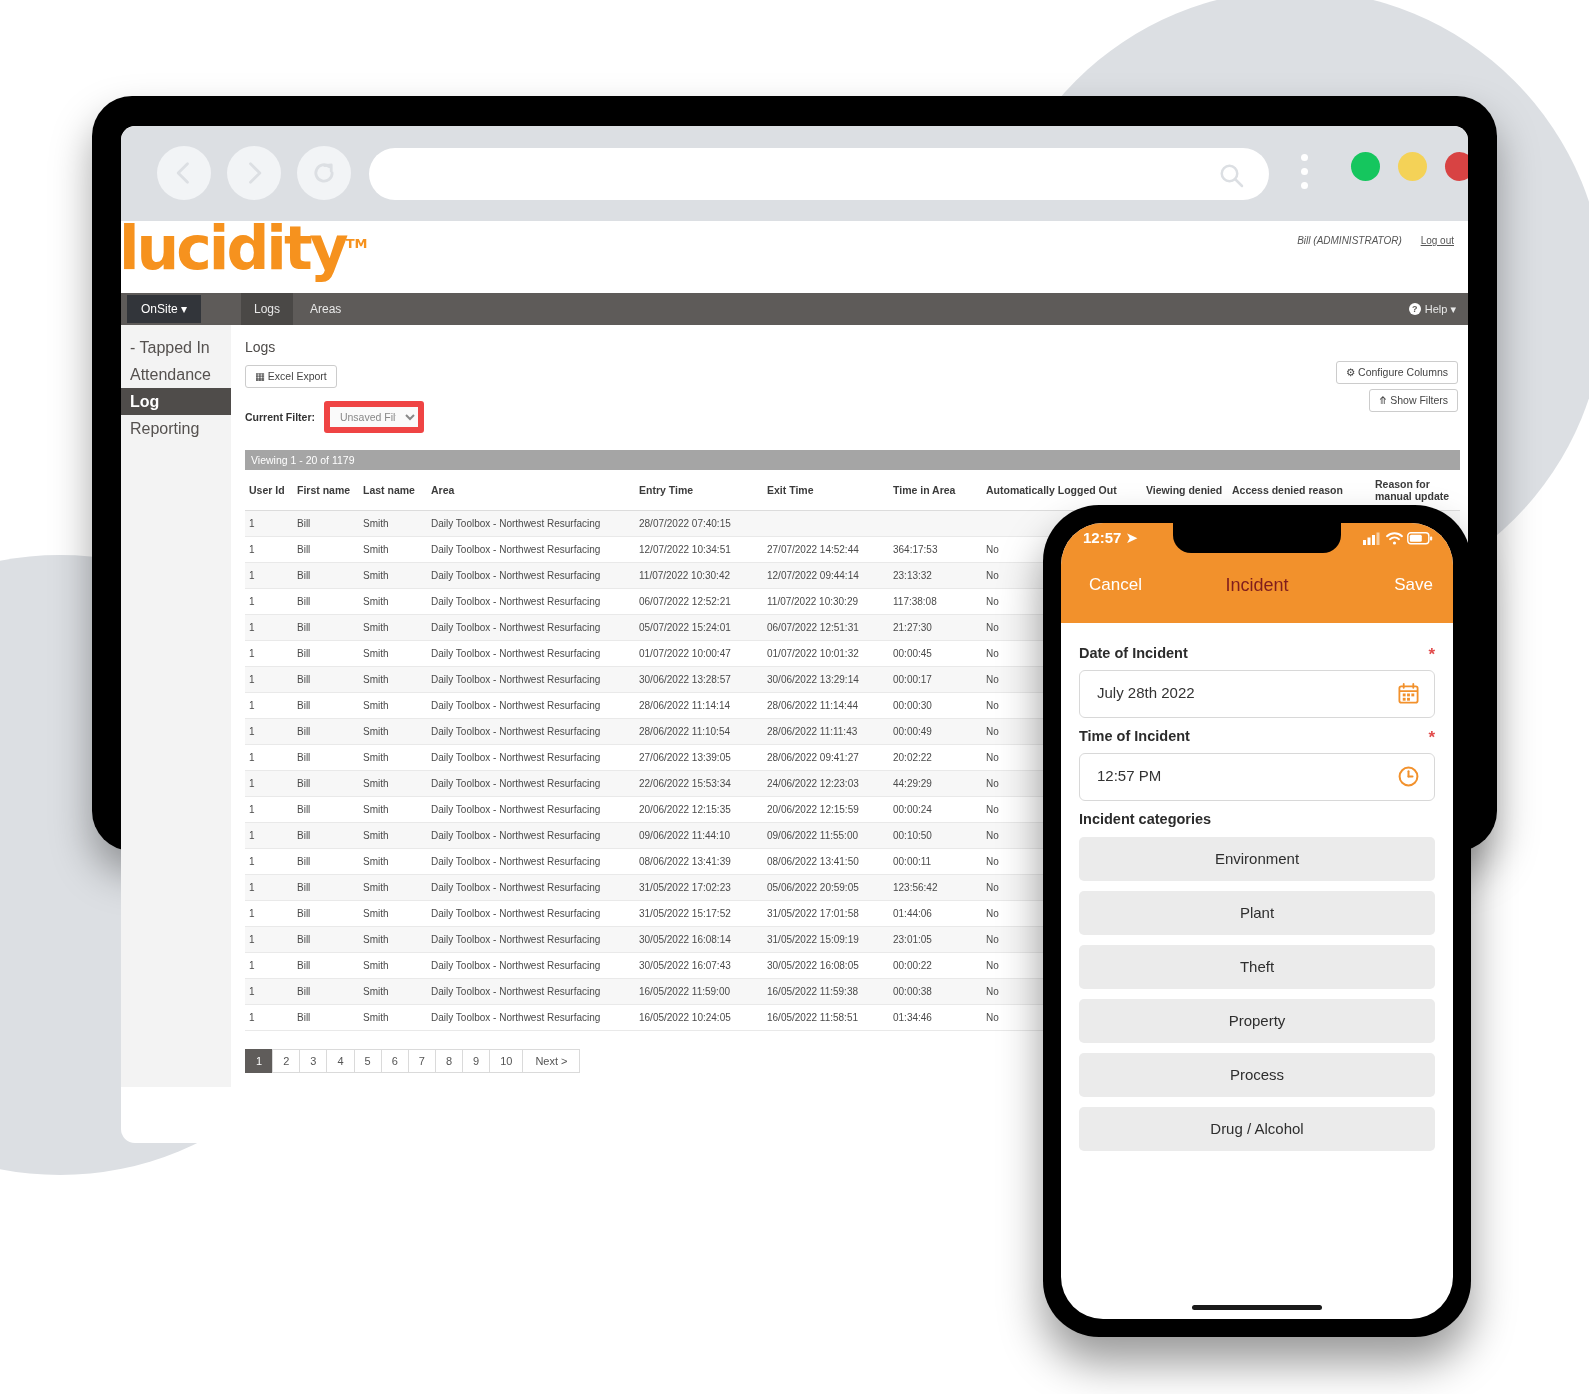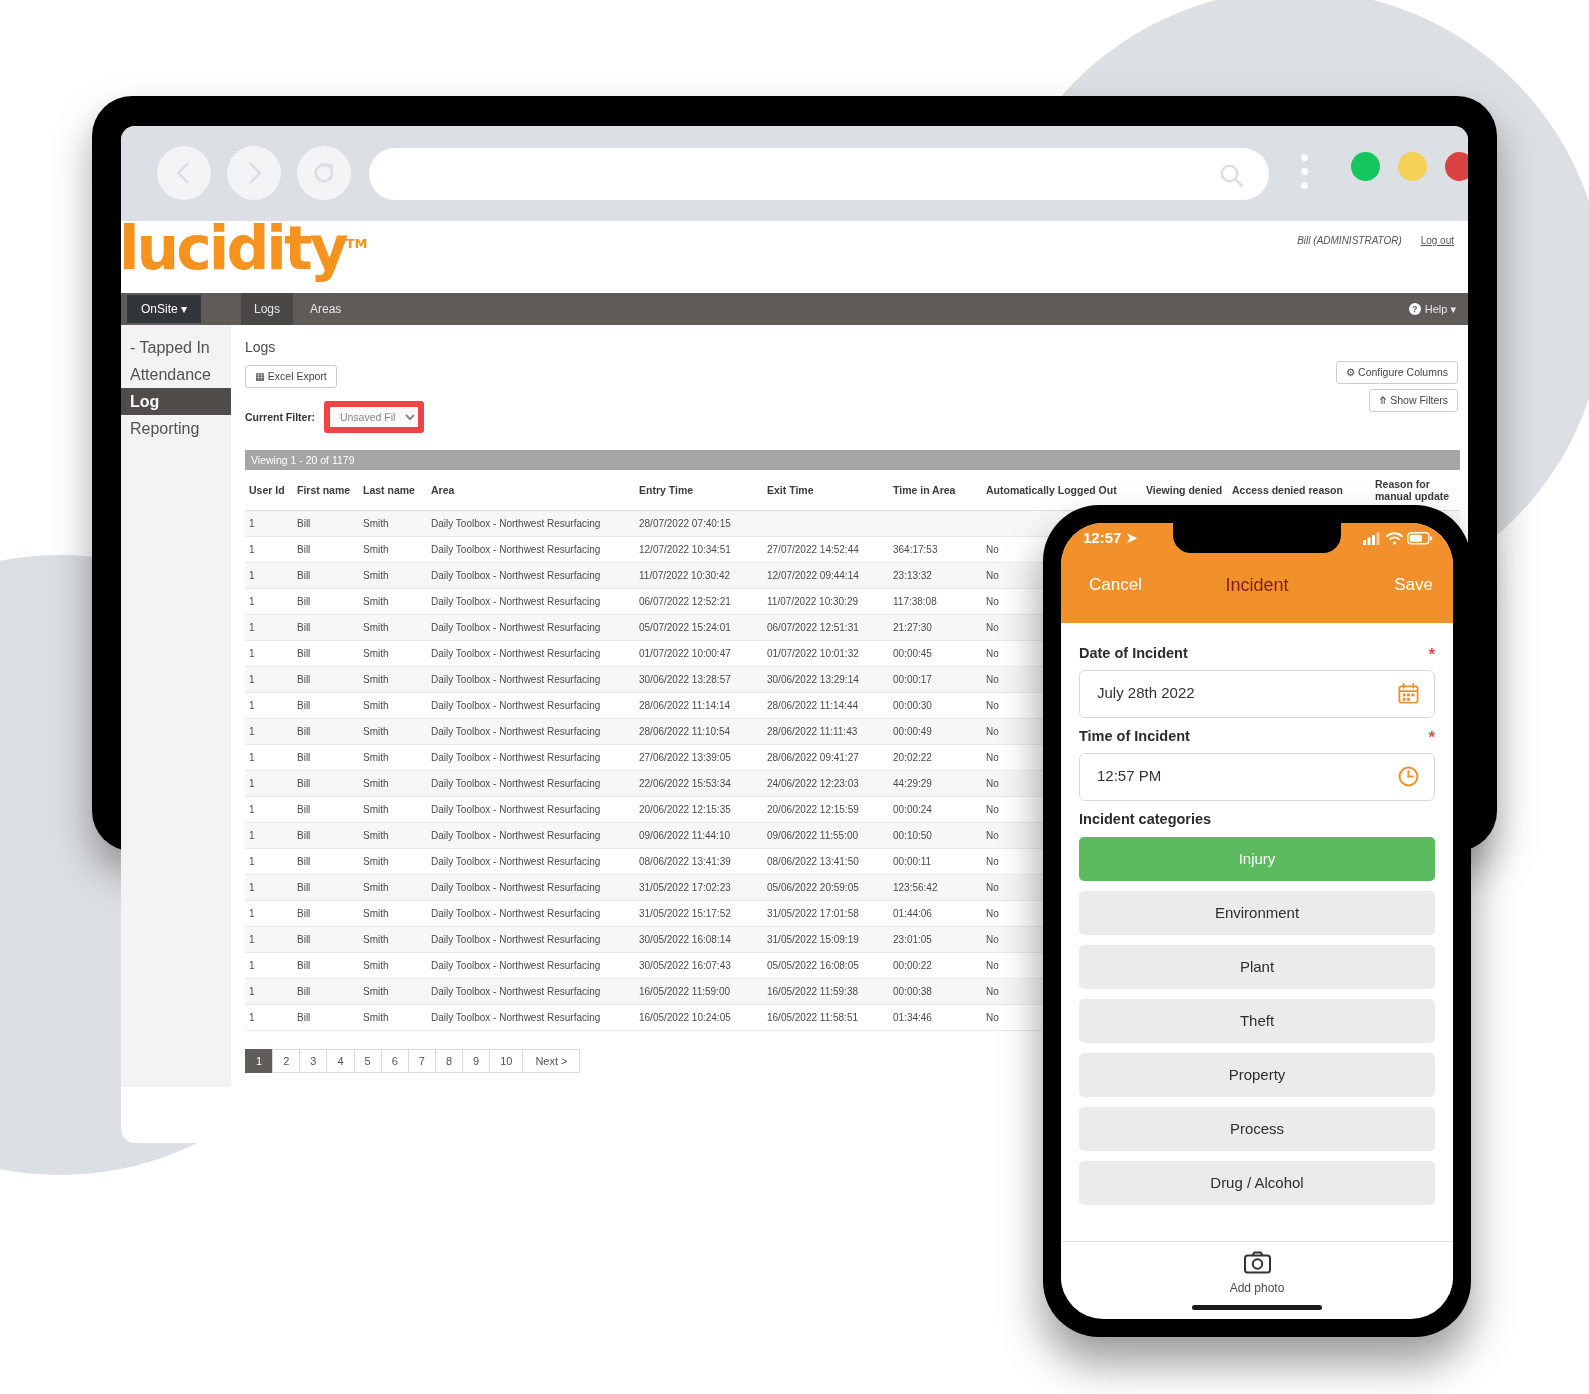--- a/index.html
+++ b/index.html
@@ -515,21 +515,21 @@
                 <td class="c8">No</td>
                 <td class="c9"></td>
                 <td class="c10"></td>
               </tr>
               <tr>
                 <td class="c0">1</td>
                 <td class="c1">Bill</td>
                 <td class="c2">Smith</td>
                 <td class="c3">Daily Toolbox - Northwest Resurfacing</td>
                 <td class="c4">30/05/2022 16:07:43</td>
-                <td class="c5">05/05/2022 16:08:05</td>
+                <td class="c5">30/05/2022 16:08:05</td>
                 <td class="c6">00:00:22</td>
                 <td class="c7">No</td>
                 <td class="c8">No</td>
                 <td class="c9"></td>
                 <td class="c10"></td>
               </tr>
               <tr>
                 <td class="c0">1</td>
                 <td class="c1">Bill</td>
                 <td class="c2">Smith</td>
@@ -639,35 +639,24 @@
               <line x1="12" y1="12" x2="16.2" y2="12" stroke="#F2912C" stroke-width="2.1" stroke-linecap="round"></line>
             </svg>
         </span>
       </div>
 
       <div class="fieldlabel">
         <span>Incident categories</span>
       </div>
 
       <div id="category-list">
-          <div class="cat-btn selected">Injury</div>
           <div class="cat-btn">Environment</div>
           <div class="cat-btn">Plant</div>
           <div class="cat-btn">Theft</div>
           <div class="cat-btn">Property</div>
           <div class="cat-btn">Process</div>
           <div class="cat-btn">Drug / Alcohol</div>
         </div>
     </div>
 
-    <div id="phone-footer">
-      <span>
-        <svg width="27" height="23" viewBox="0 0 27 23">
-            <rect x="1" y="4.5" width="25" height="17" rx="2.6" fill="none" stroke="#333" stroke-width="2"></rect>
-            <path d="M8.5 4.5 L10.3 1.4 L16.7 1.4 L18.5 4.5" fill="none" stroke="#333" stroke-width="2" stroke-linejoin="round"></path>
-            <circle cx="13.5" cy="13" r="4.7" fill="none" stroke="#333" stroke-width="2"></circle>
-          </svg>
-      </span>
-      <div id="add-photo-label">Add photo</div>
-    </div>
     <div id="home-indicator"></div>
   </div>
 </div>
 
 </body></html>

